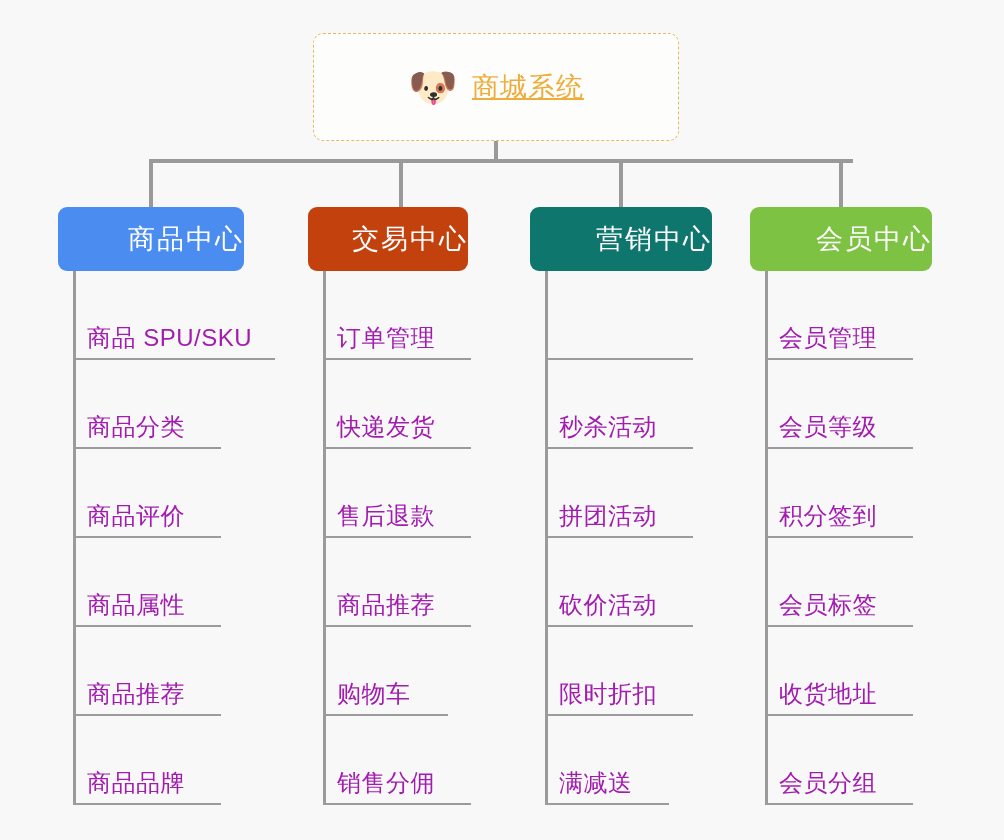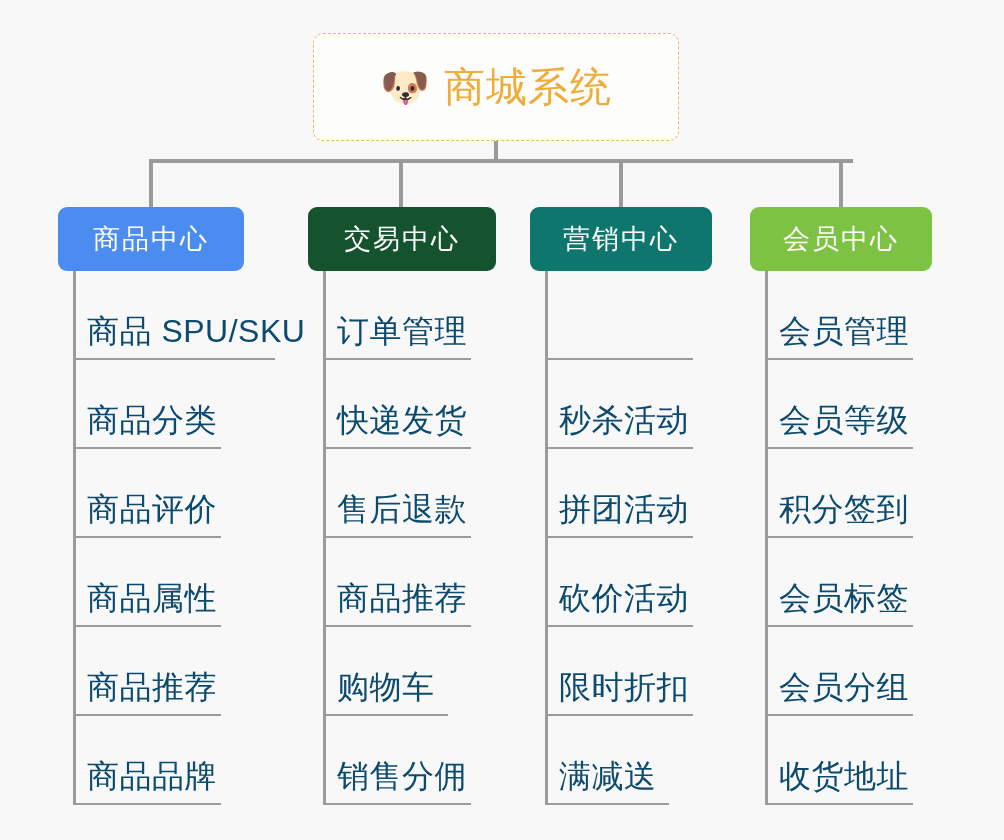--- a/index.html
+++ b/index.html
@@ -35,24 +35,25 @@
     align-items: center;
     justify-content: center;
     gap: 14px;
   }
   .root-emoji {
     font-size: 40px;
     line-height: 1;
     display: block;
   }
   .root-title {
-    font-size: 41px;
+    font-size: 27px;
     color: #eead3a;
     letter-spacing: 1px;
     white-space: nowrap;
+    text-decoration: underline;
   }
 
   
   .conn {
     position: absolute;
     background: #9a9a9a;
   }
   .conn-v { width: 4px; }
   .conn-h { height: 4px; }
 
@@ -68,21 +69,21 @@
   .branch {
     position: absolute;
     top: 207px;
   }
   .branch-header {
     box-sizing: border-box;
     height: 64px;
     border-radius: 9px;
     display: flex;
     align-items: center;
-    justify-content: center;
+    justify-content: flex-end;
     color: #ffffff;
     font-size: 27px;
     letter-spacing: 2px;
     white-space: nowrap;
   }
 
   .leaf-list {
     position: relative;
     margin-top: 0;
   }
@@ -104,22 +105,22 @@
   .leaf-underline {
     position: absolute;
     left: 15px;
     bottom: 0;
     height: 2px;
     background: #9b9b9b;
   }
   .leaf-label {
     position: relative;
     padding: 0 14px 6px 29px;
-    font-size: 32px;
-    color: #0c4a6e;
+    font-size: 24px;
+    color: #a21caf;
     white-space: nowrap;
     letter-spacing: 0.5px;
   }
 </style>
 </head>
 <body>
 
 <div id="mindmap">
 
   <div class="root-node">
@@ -163,21 +164,21 @@
             <span class="leaf-label">商品推荐</span>
             <div class="leaf-underline" style="width: 148px;"></div>
           </div>
           <div class="leaf">
             <span class="leaf-label">商品品牌</span>
             <div class="leaf-underline" style="width: 148px;"></div>
           </div>
         </div>
       </div>
       <div class="branch" style="left: 308px;">
-        <div class="branch-header" style="width: 188px; background: #14532d;">
+        <div class="branch-header" style="width: 160px; background: #c2410c;">
           <span>交易中心</span>
         </div>
         <div class="leaf-list">
           <div class="trunk" style="height: 534px;"></div>
           <div class="leaf">
             <span class="leaf-label">订单管理</span>
             <div class="leaf-underline" style="width: 148px;"></div>
           </div>
           <div class="leaf">
             <span class="leaf-label">快递发货</span>
@@ -248,24 +249,24 @@
           </div>
           <div class="leaf">
             <span class="leaf-label">积分签到</span>
             <div class="leaf-underline" style="width: 148px;"></div>
           </div>
           <div class="leaf">
             <span class="leaf-label">会员标签</span>
             <div class="leaf-underline" style="width: 148px;"></div>
           </div>
           <div class="leaf">
+            <span class="leaf-label">收货地址</span>
+            <div class="leaf-underline" style="width: 148px;"></div>
+          </div>
+          <div class="leaf">
             <span class="leaf-label">会员分组</span>
             <div class="leaf-underline" style="width: 148px;"></div>
           </div>
-          <div class="leaf">
-            <span class="leaf-label">收货地址</span>
-            <div class="leaf-underline" style="width: 148px;"></div>
-          </div>
         </div>
       </div>
     </div>
 
 </div>
 
 </body></html>

